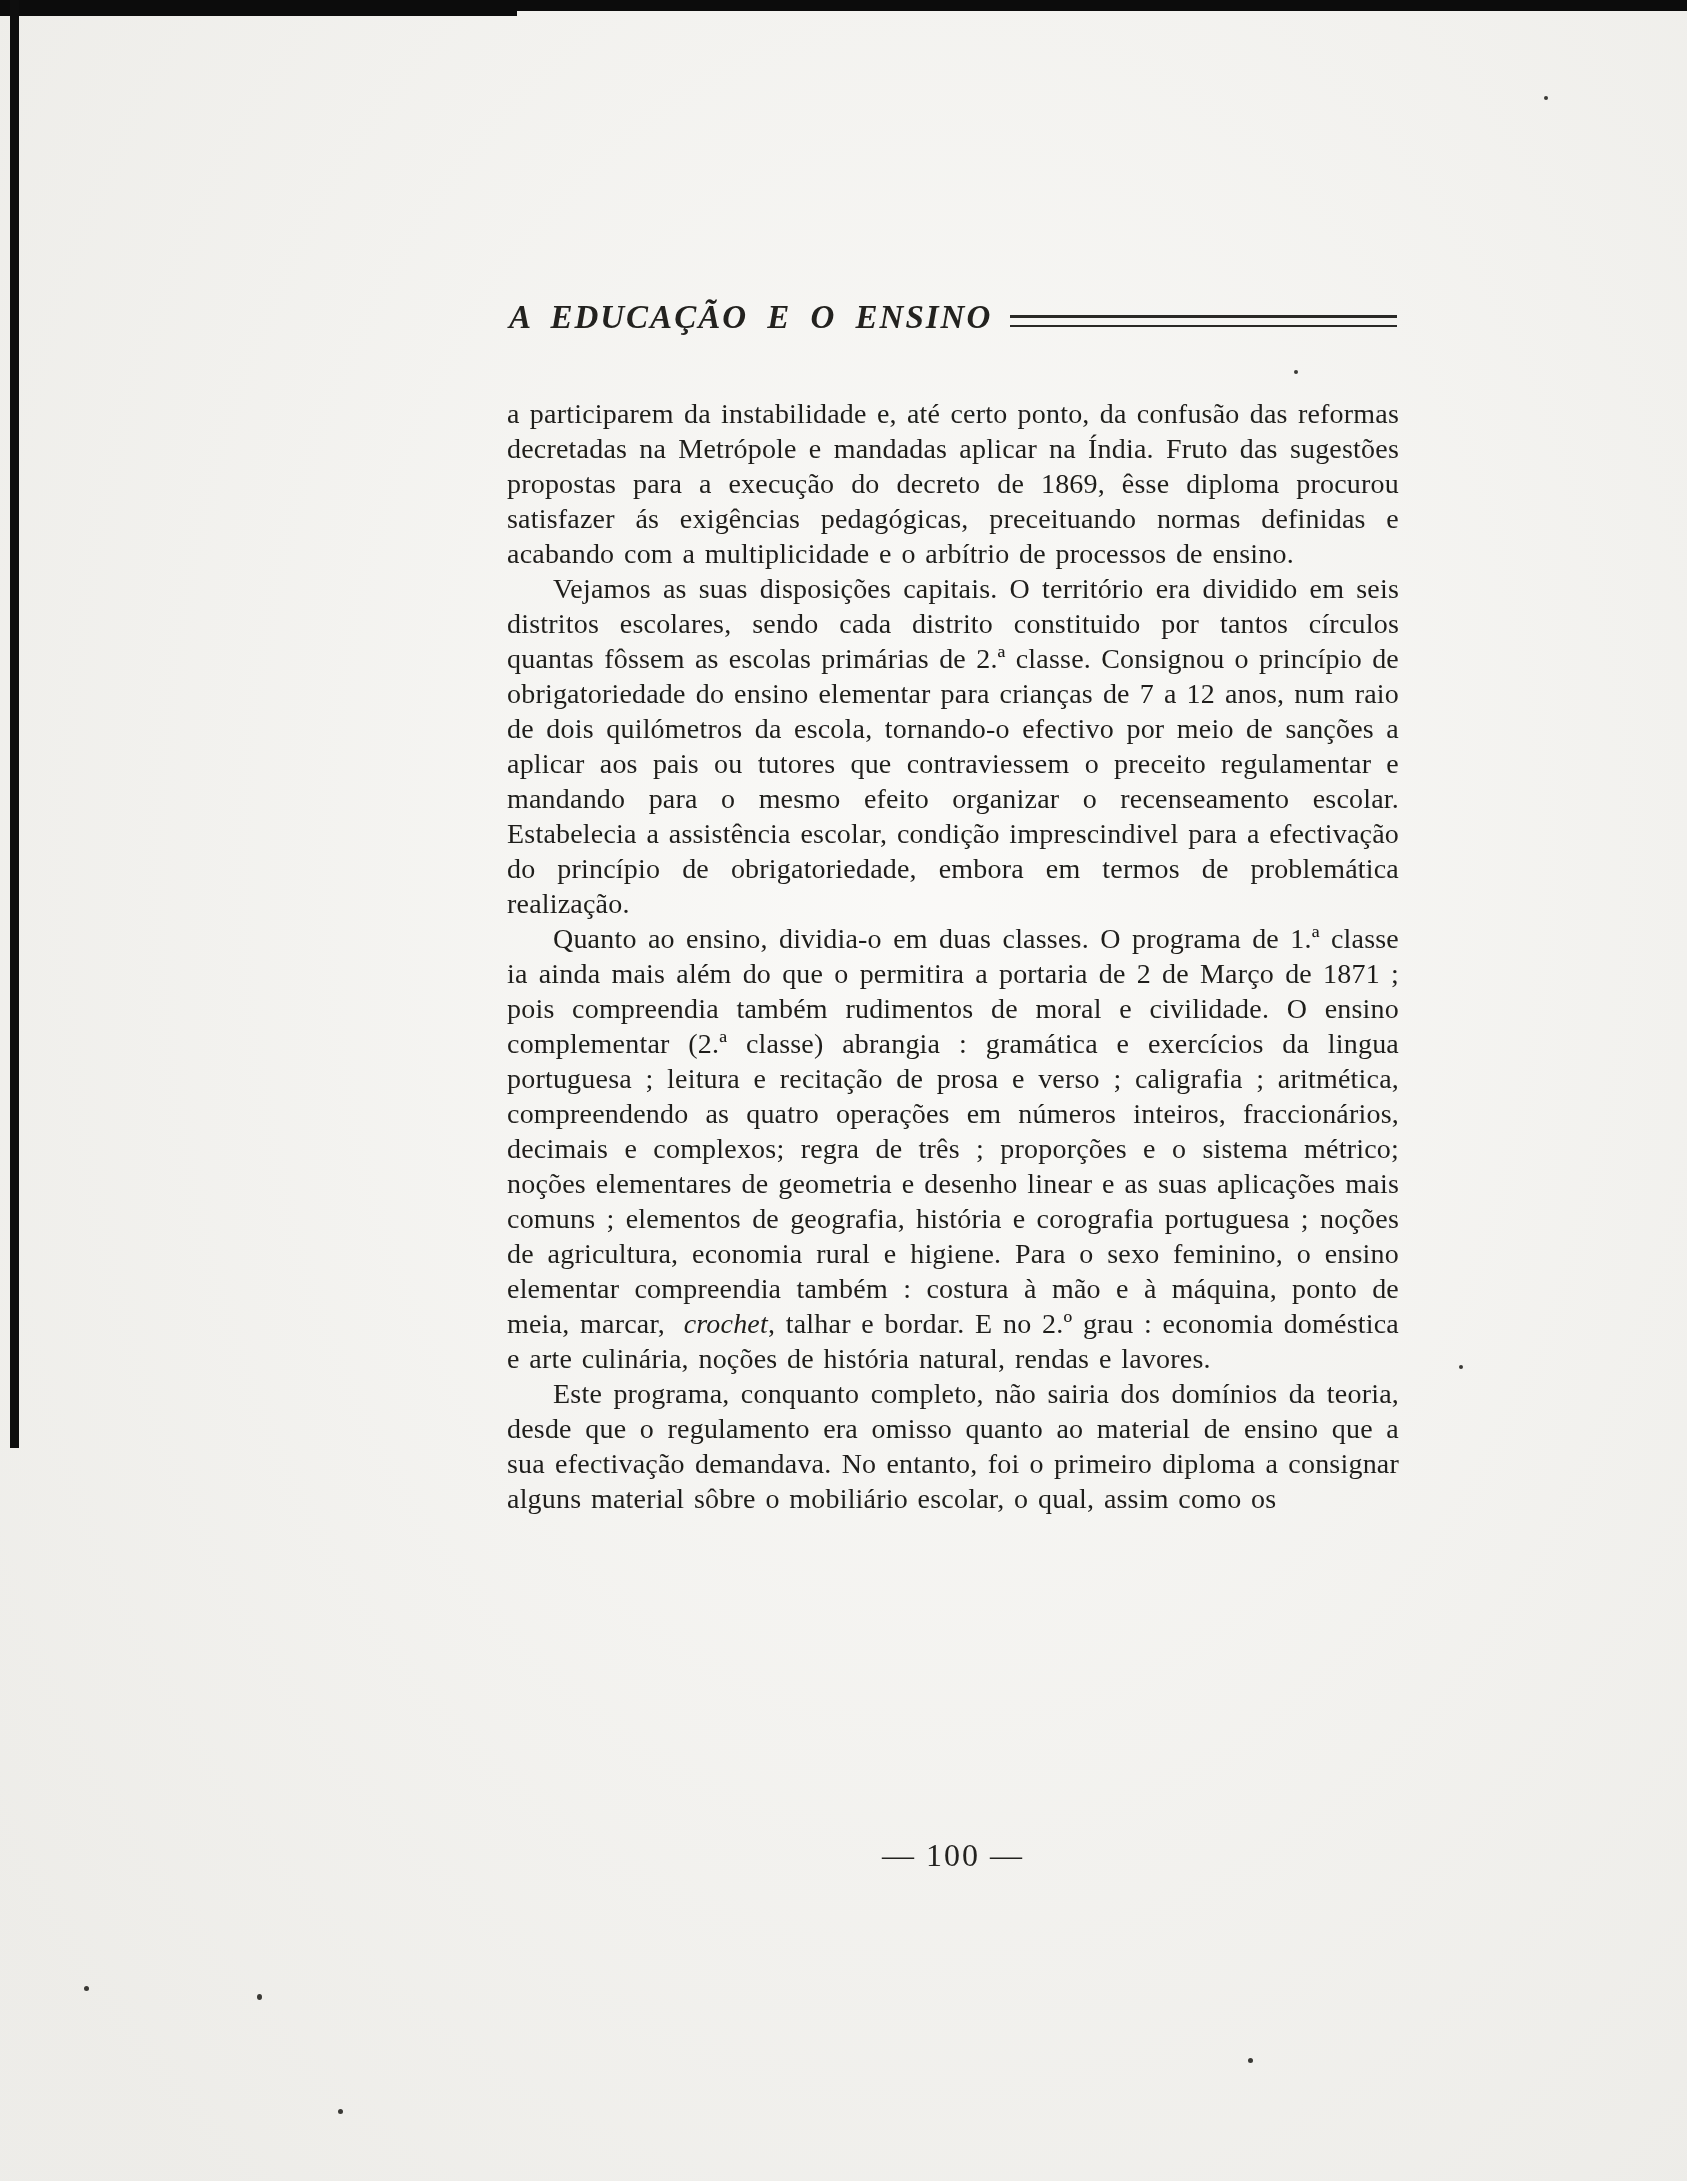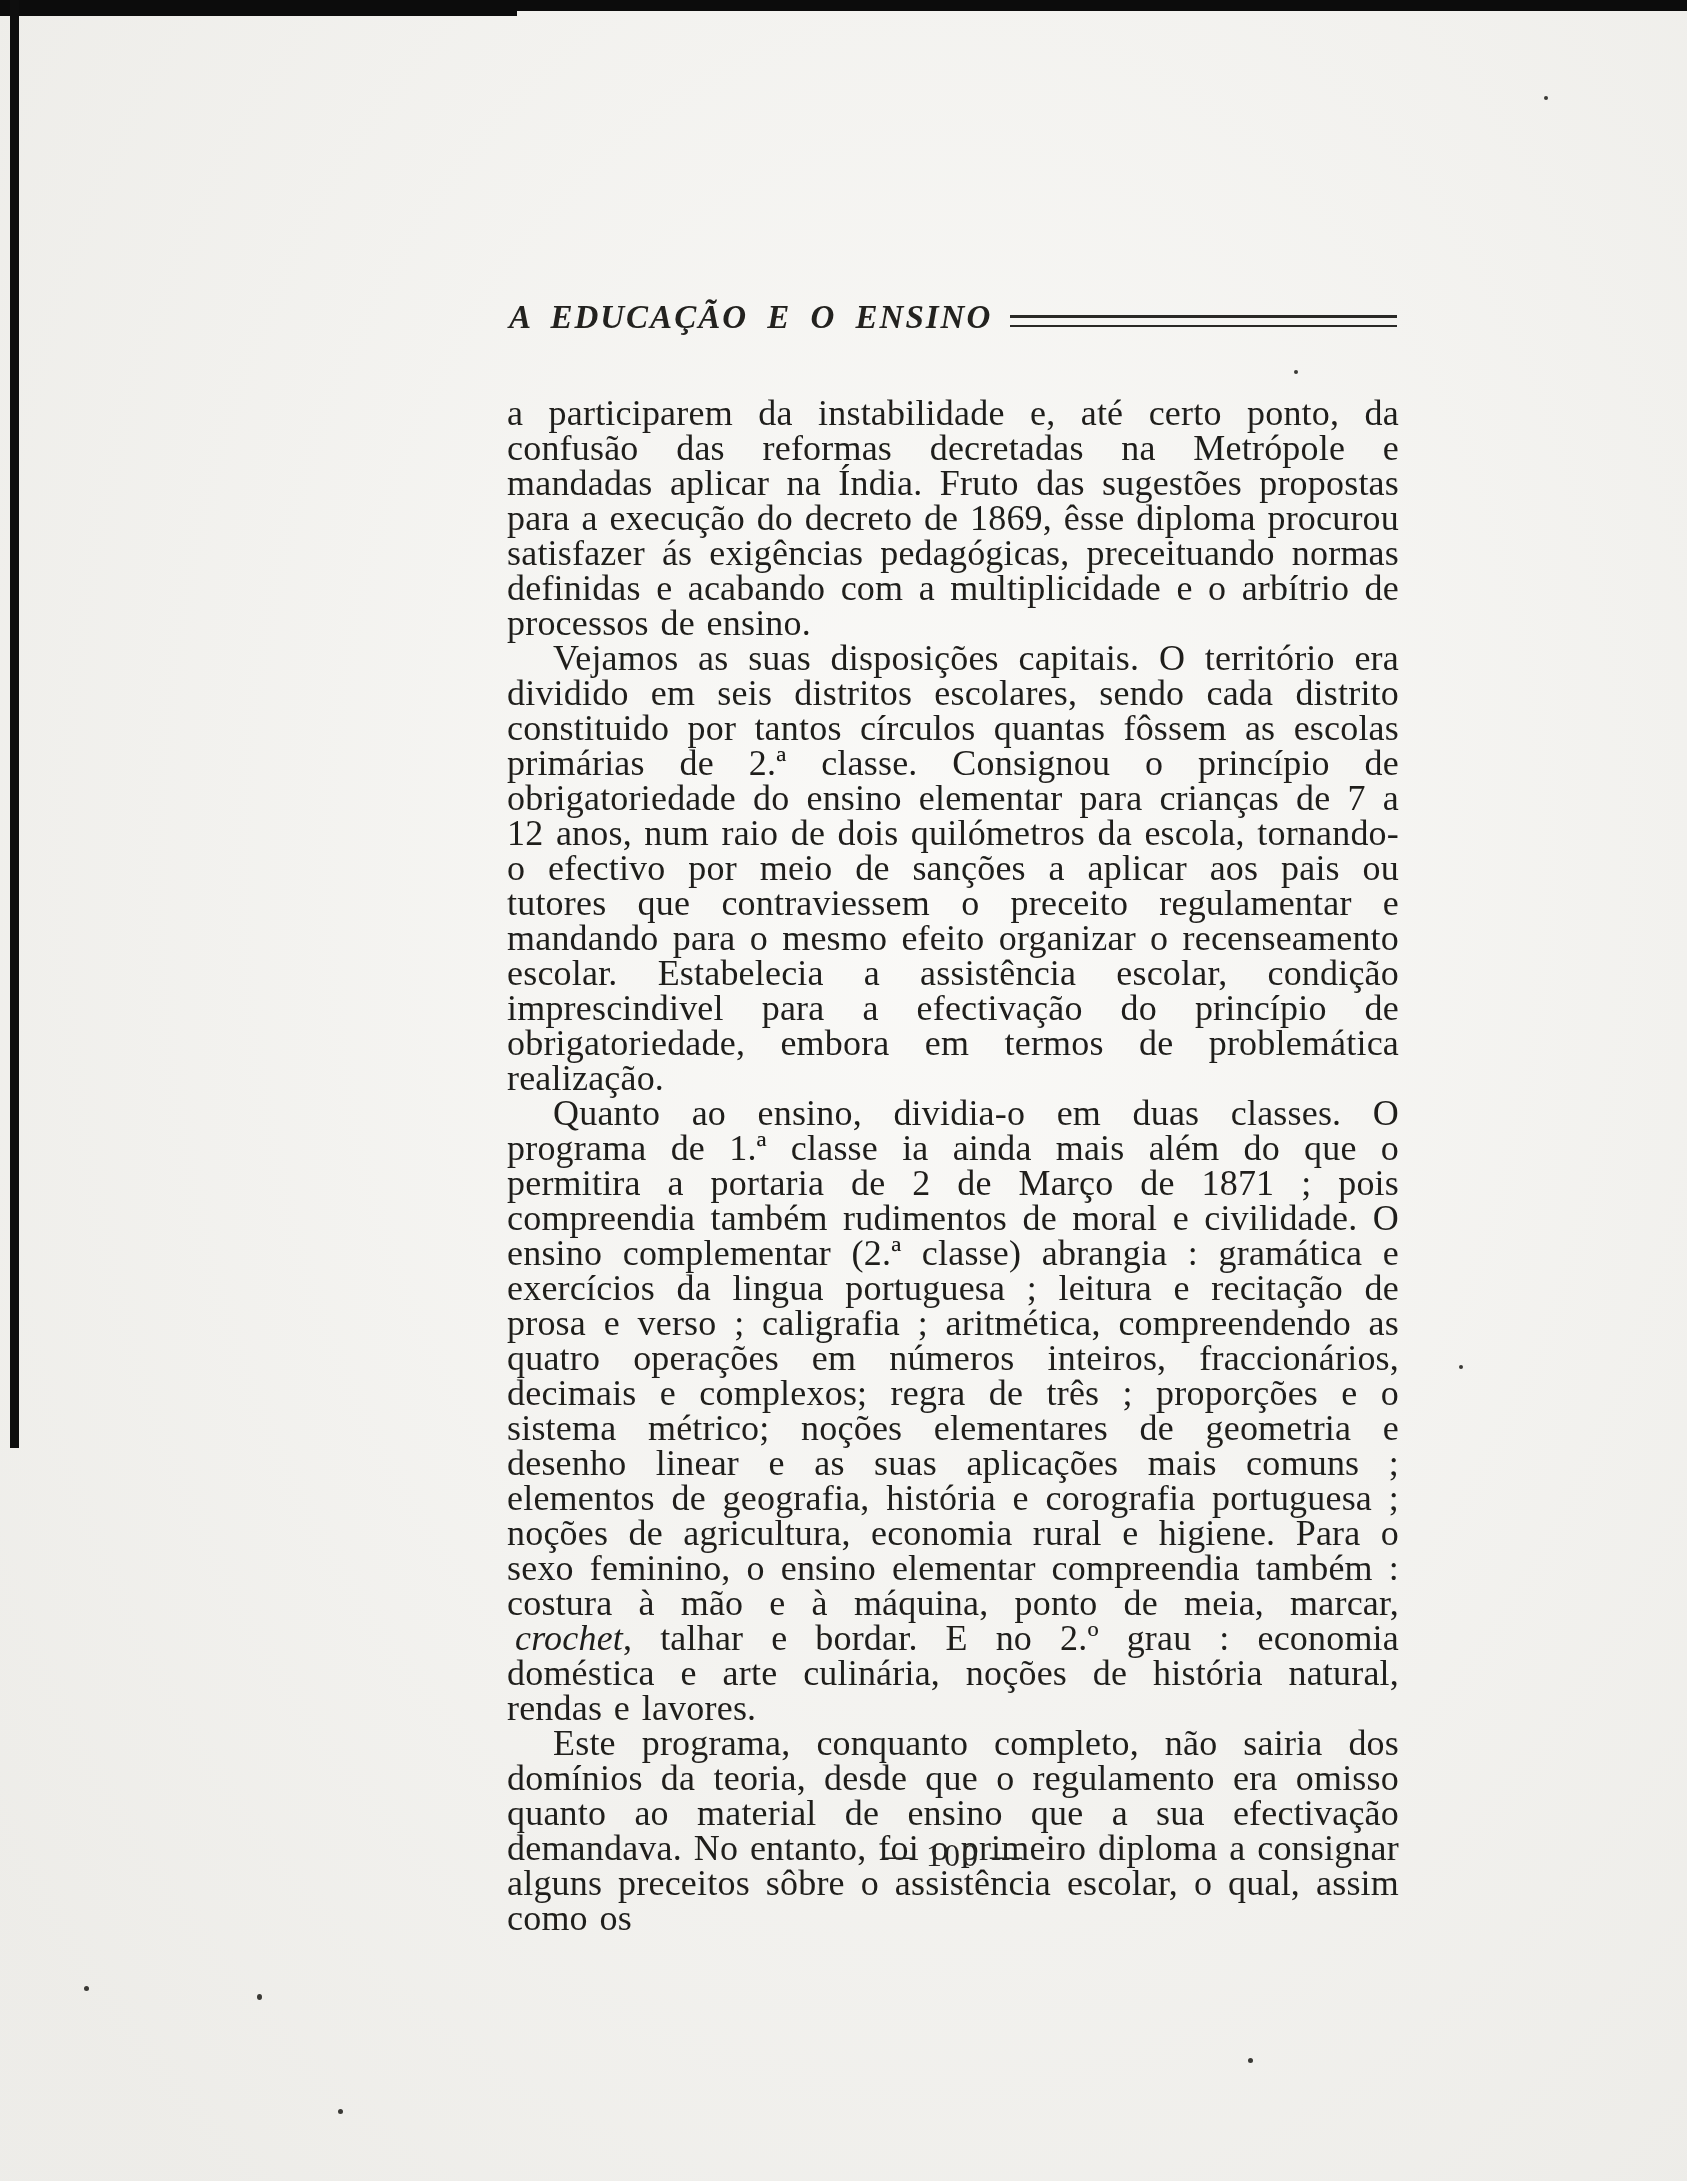--- a/index.html
+++ b/index.html
@@ -71,21 +71,21 @@
     border-top: 3px solid #2a2926;
     border-bottom: 2px solid #2a2926;
   }
   
   .text-block {
     position: absolute;
     left: 507px;
     top: 396px;
     width: 892px;
     text-align: justify;
-    font-size: 36px;
+    font-size: 28px;
     line-height: 35px;
     letter-spacing: 0.2px;
     word-spacing: 2.5px;
   }
   .text-block p {
     margin: 0;
     text-indent: 46px;
   }
   .text-block p.no-indent {
     text-indent: 0;
@@ -125,19 +125,19 @@
 
   <header class="running-head">
     <span class="head-title">A EDUCAÇÃO E O ENSINO</span>
     <span class="head-rule"></span>
   </header>
 
   <main class="text-block">
     <p class="no-indent">a participarem da instabilidade e, até certo ponto, da confusão das reformas decretadas na Metrópole e mandadas aplicar na Índia. Fruto das sugestões propostas para a execução do decreto de 1869, êsse diploma procurou satisfazer ás exigências pedagógicas, preceituando normas definidas e acabando com a multiplicidade e o arbítrio de processos de ensino.</p>
     <p>Vejamos as suas disposições capitais. O território era dividido em seis distritos escolares, sendo cada distrito constituido por tantos círculos quantas fôssem as escolas primárias de 2.ª classe. Consignou o princípio de obrigatoriedade do ensino elementar para crianças de 7 a 12 anos, num raio de dois quilómetros da escola, tornando-o efectivo por meio de sanções a aplicar aos pais ou tutores que contraviessem o preceito regulamentar e mandando para o mesmo efeito organizar o recenseamento escolar. Estabelecia a assistência escolar, condição imprescindivel para a efectivação do princípio de obrigatoriedade, embora em termos de problemática realização.</p>
     <p><span>Quanto ao ensino, dividia-o em duas classes. O programa de 1.ª classe ia ainda mais além do que o permitira a portaria de 2 de Março de 1871 ; pois compreendia também rudimentos de moral e civilidade. O ensino complementar (2.ª classe) abrangia : gramática e exercícios da lingua portuguesa ; leitura e recitação de prosa e verso ; caligrafia ; aritmética, compreendendo as quatro operações em números inteiros, fraccionários, decimais e complexos; regra de três ; proporções e o sistema métrico; noções elementares de geometria e desenho linear e as suas aplicações mais comuns ; elementos de geografia, história e corografia portuguesa ; noções de agricultura, economia rural e higiene. Para o sexo feminino, o ensino elementar compreendia também : costura à mão e à máquina, ponto de meia, marcar, </span><em>crochet</em><span>, talhar e bordar. E no 2.º grau : economia doméstica e arte culinária, noções de história natural, rendas e lavores.</span></p>
-    <p>Este programa, conquanto completo, não sairia dos domínios da teoria, desde que o regulamento era omisso quanto ao material de ensino que a sua efectivação demandava. No entanto, foi o primeiro diploma a consignar alguns preceitos sôbre o assistência escolar, o qual, assim como os</p>
+    <p>Este programa, conquanto completo, não sairia dos domínios da teoria, desde que o regulamento era omisso quanto ao material de ensino que a sua efectivação demandava. No entanto, foi o primeiro diploma a consignar alguns material sôbre o mobiliário escolar, o qual, assim como os</p>
   </main>
 
   <div class="page-number">— 100 —</div>
 
 </div>
 
 
 </body></html>

